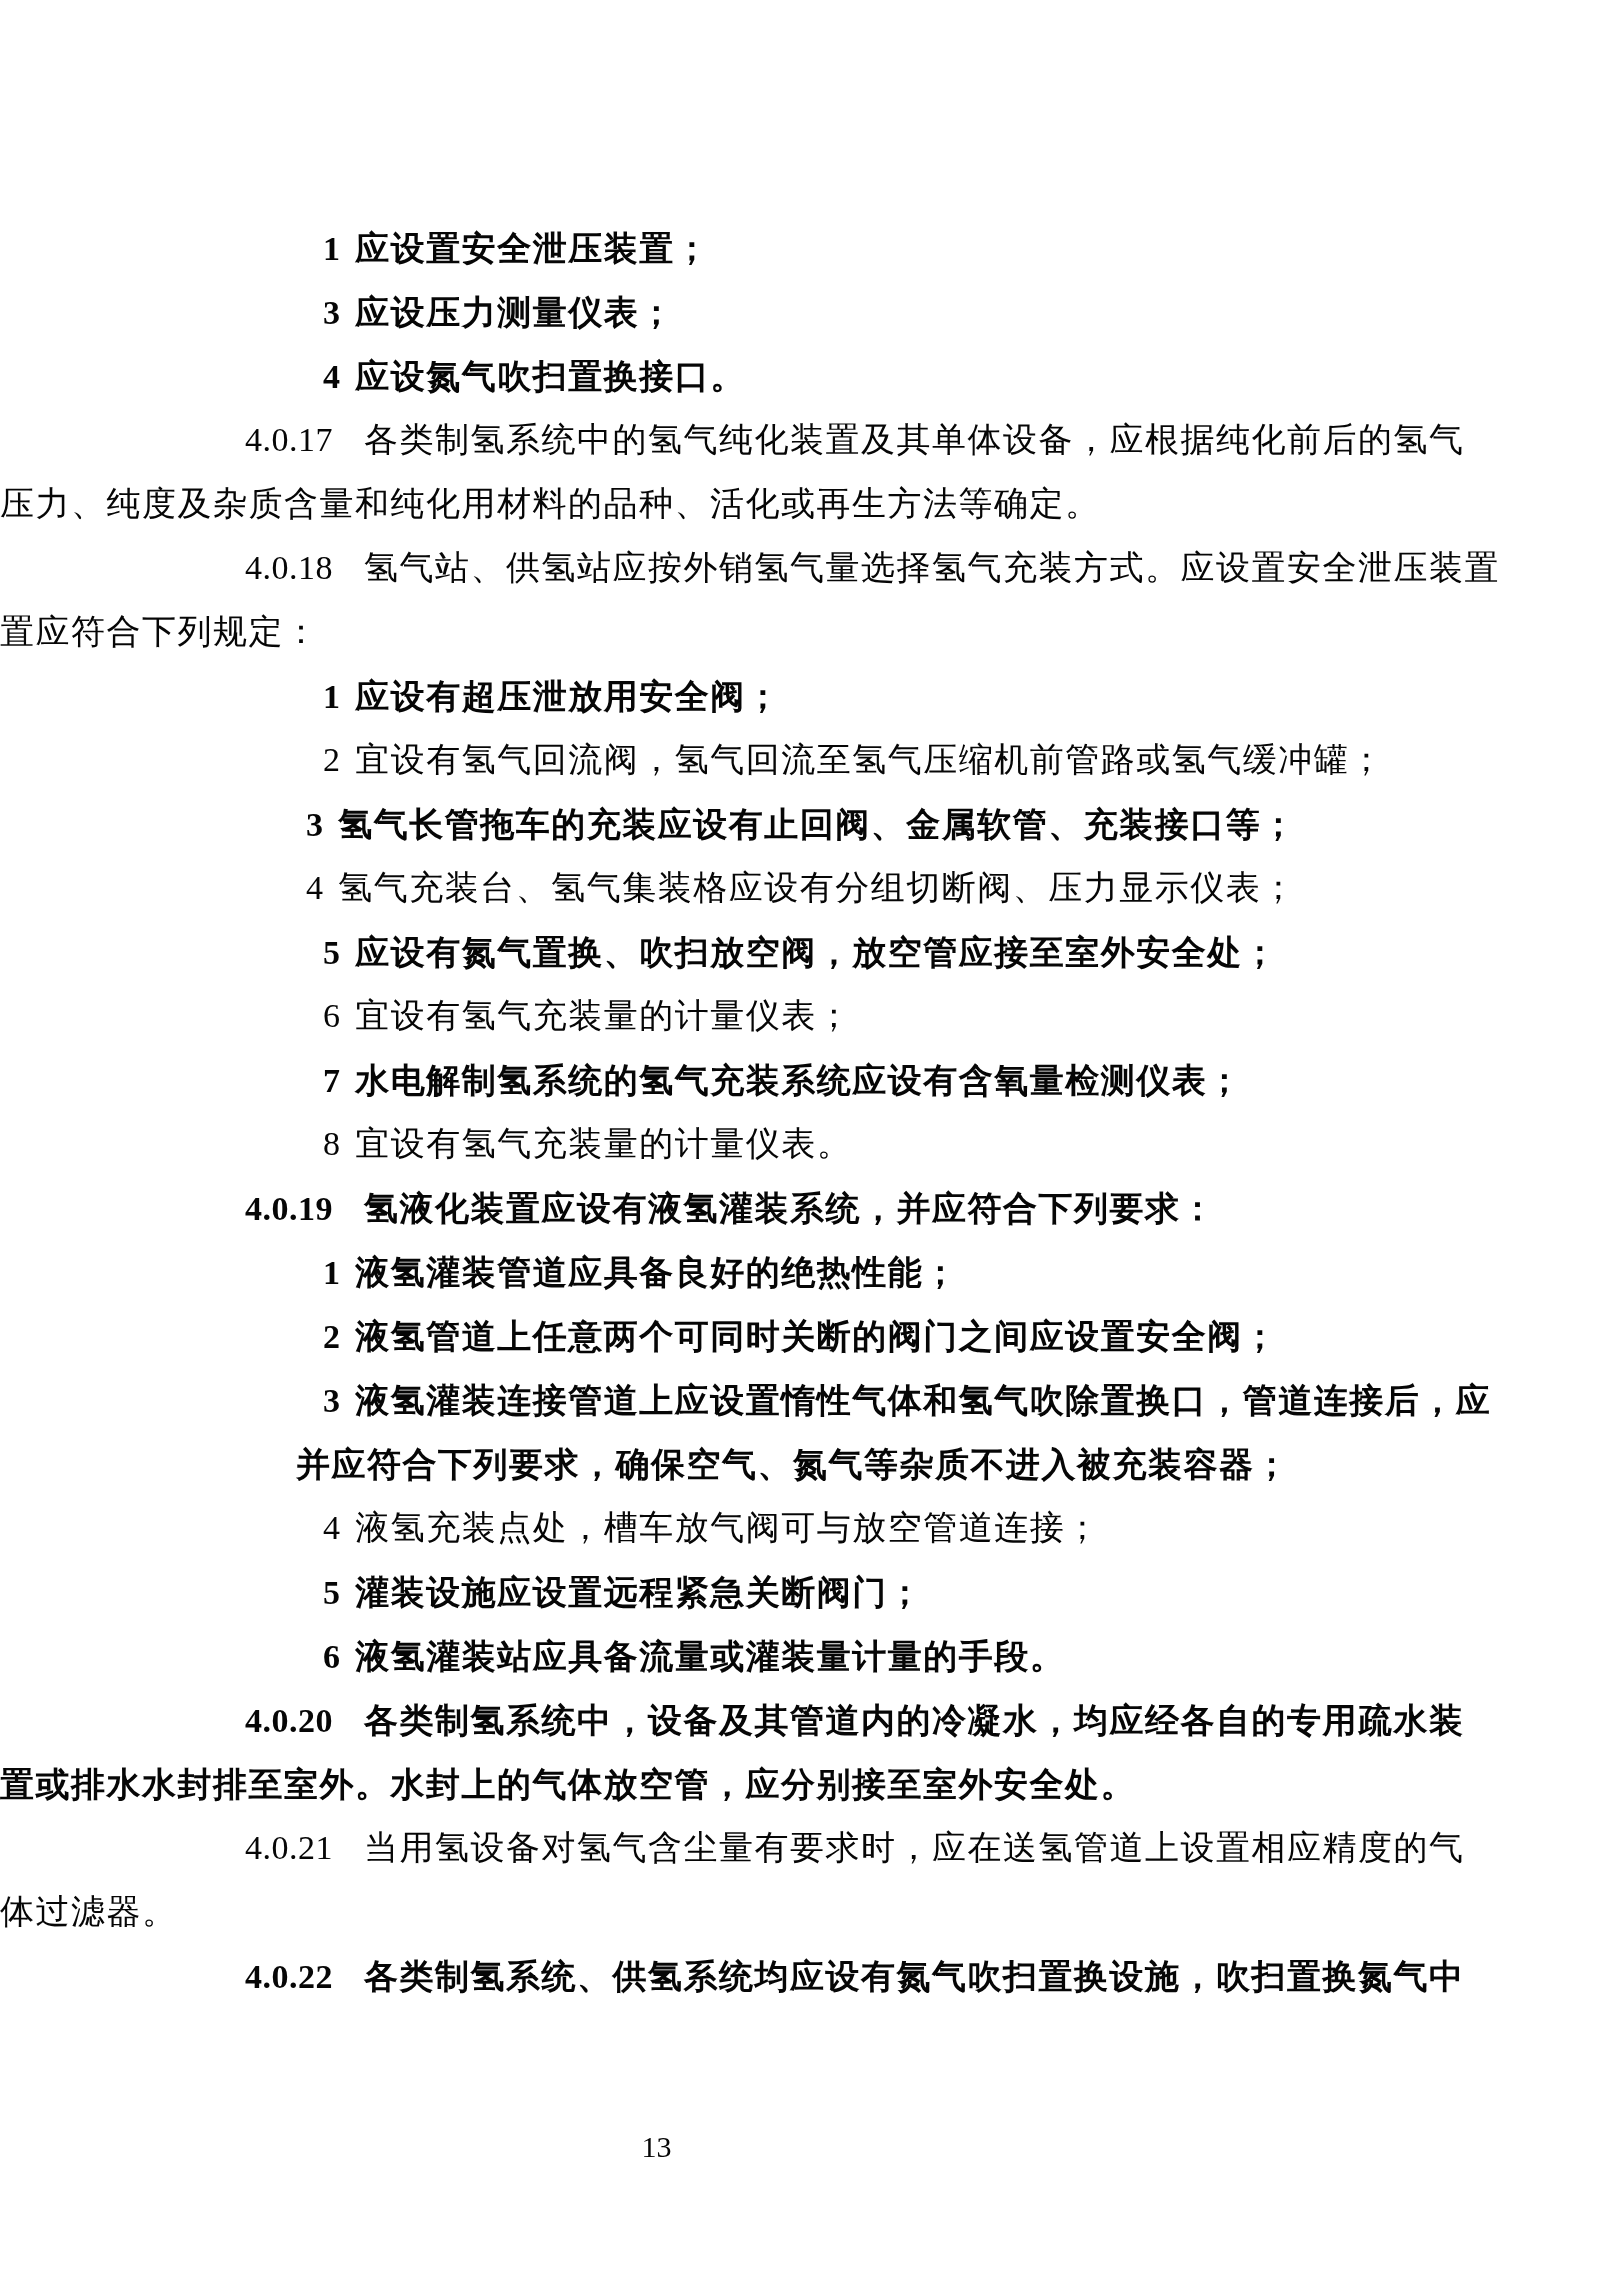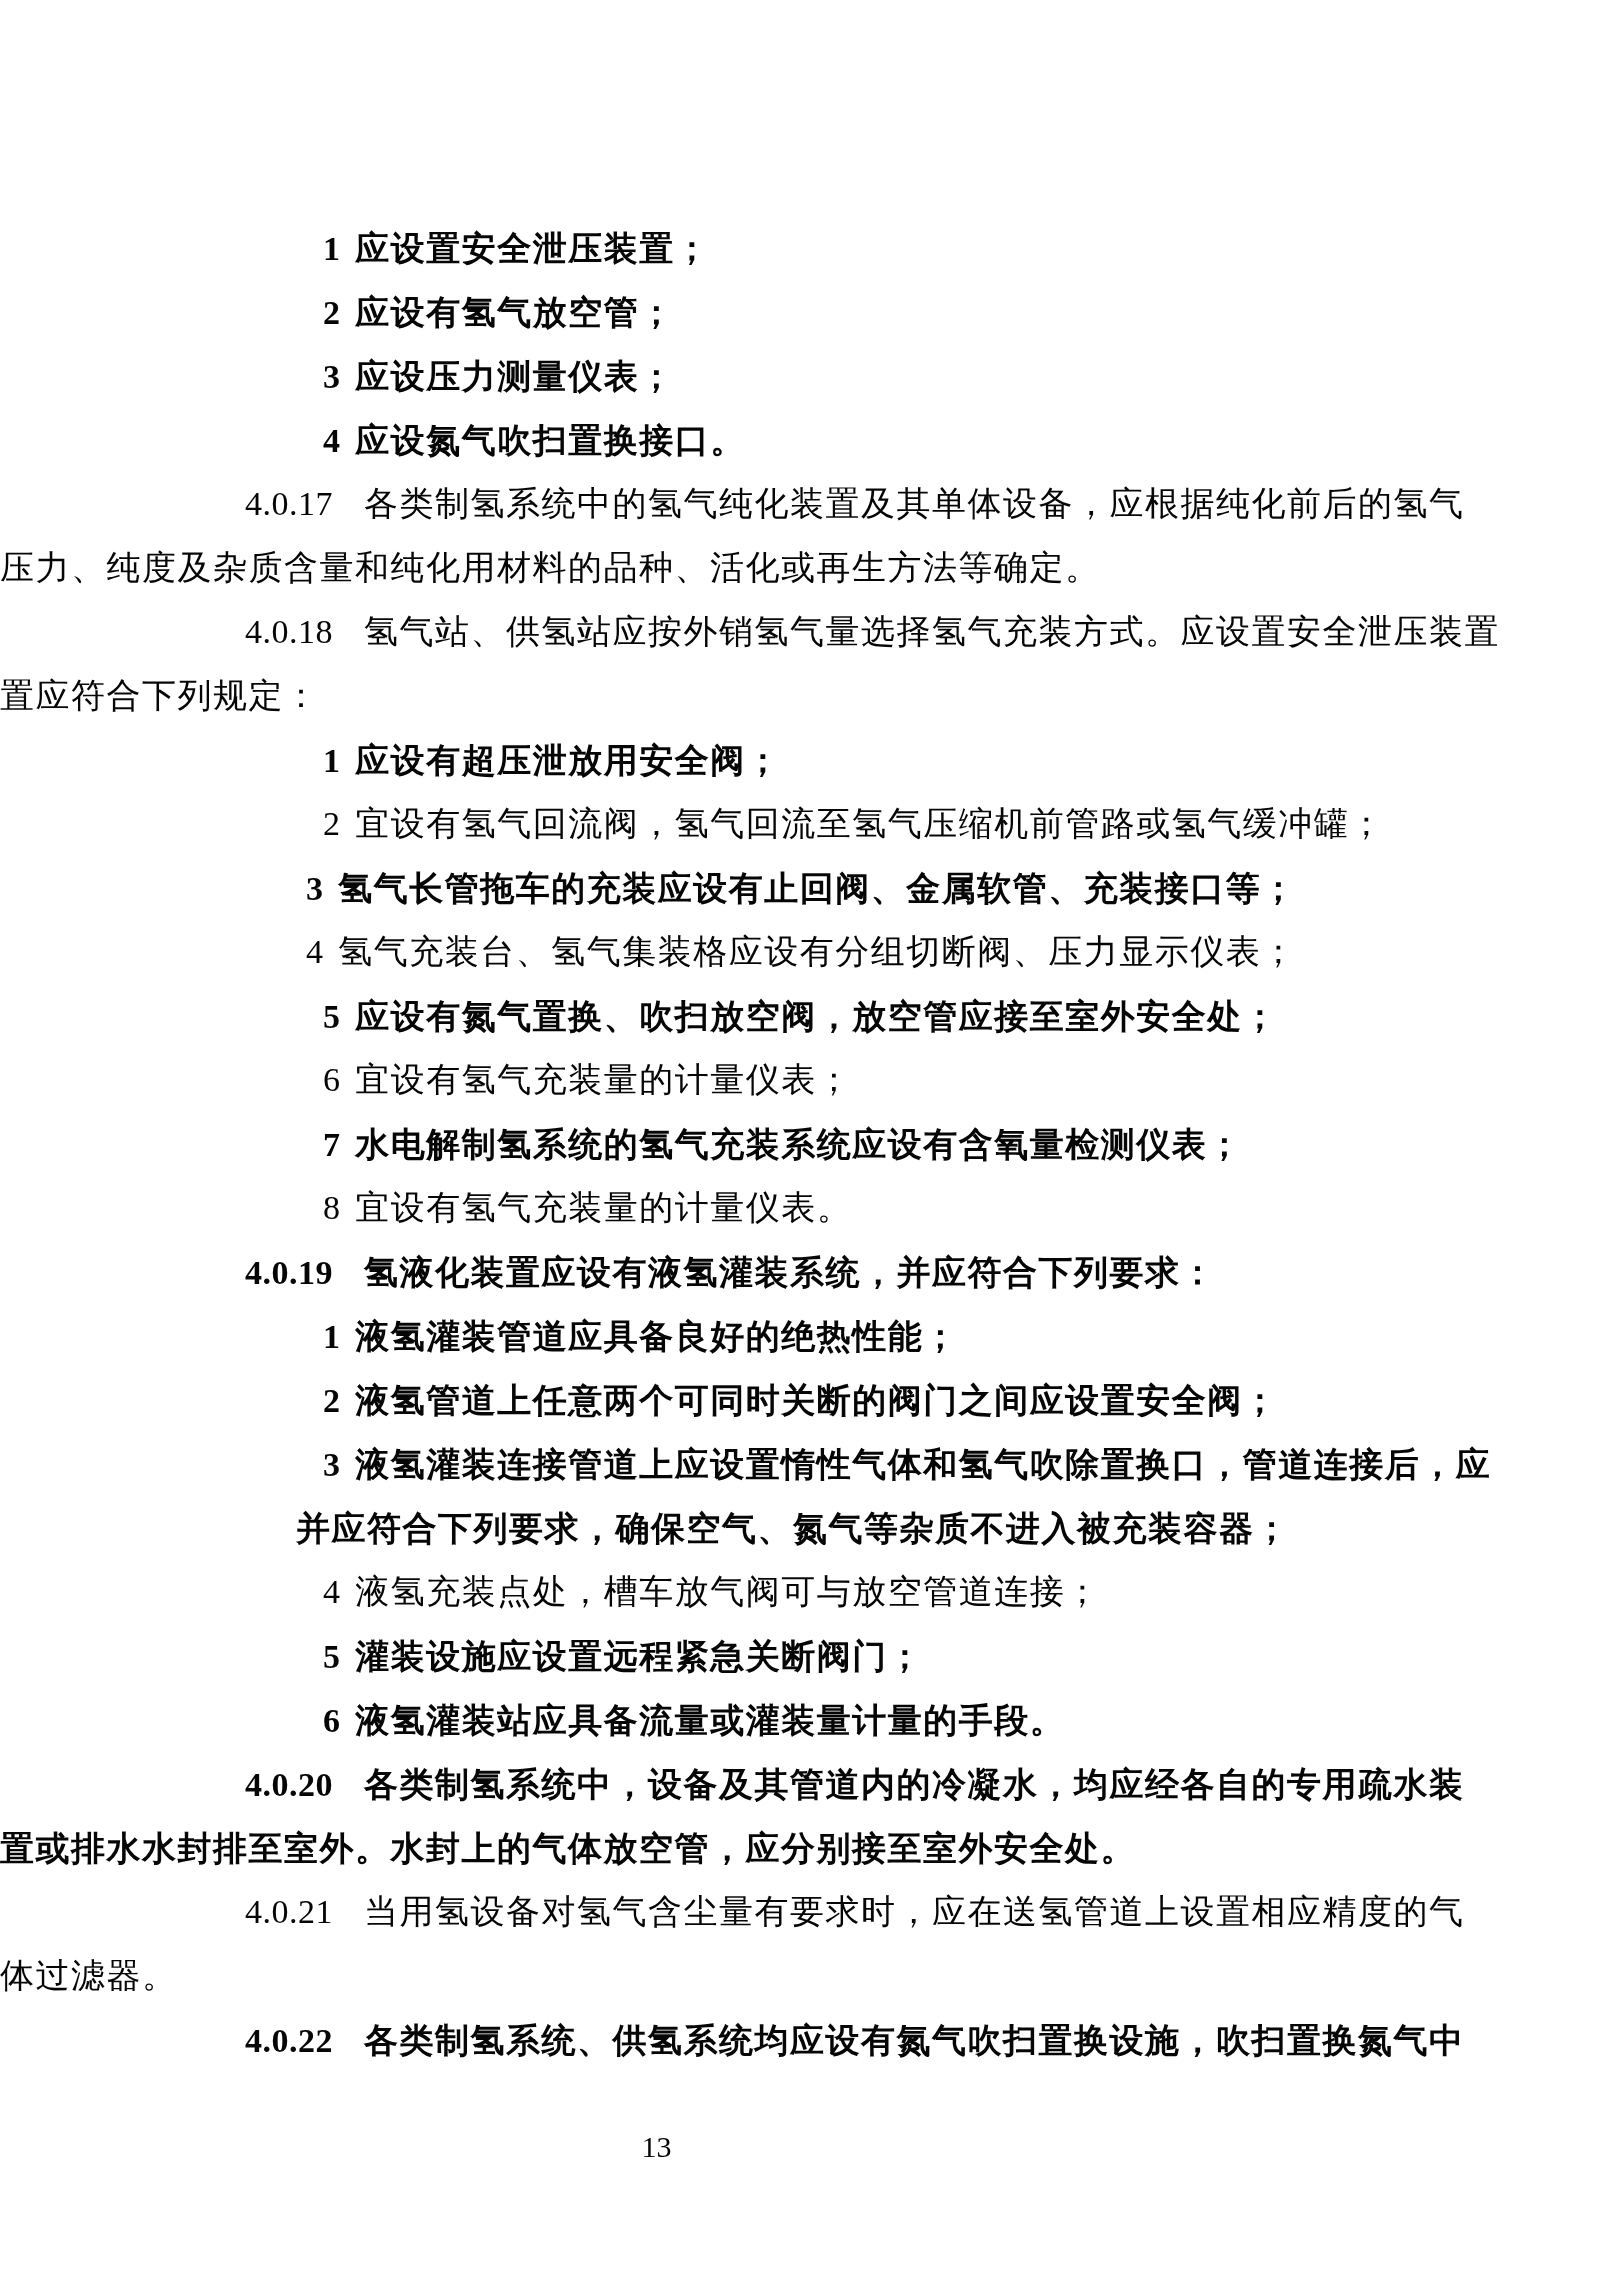--- a/index.html
+++ b/index.html
@@ -62,21 +62,20 @@
     line-height: 39px;
     color: #060606;
   }
 </style>
 </head>
 <body>
 
 <div class="page">
   <main class="doc-body">
       <div class="line k-item w-bold"><span class="num gap-item">1</span><span>应设置安全泄压装置；</span></div>
-      <div class="line k-item w-bold"><span class="num gap-item">2</span><span>应设有氢气放空管；</span></div>
       <div class="line k-item w-bold"><span class="num gap-item">3</span><span>应设压力测量仪表；</span></div>
       <div class="line k-item w-bold"><span class="num gap-item">4</span><span>应设氮气吹扫置换接口。</span></div>
       <div class="line k-para w-norm"><span class="num gap-para">4.0.17</span><span>各类制氢系统中的氢气纯化装置及其单体设备，应根据纯化前后的氢气</span></div>
       <div class="line k-cont w-norm"><span>压力、纯度及杂质含量和纯化用材料的品种、活化或再生方法等确定。</span></div>
       <div class="line k-para w-norm"><span class="num gap-para">4.0.18</span><span>氢气站、供氢站应按外销氢气量选择氢气充装方式。应设置安全泄压装置</span></div>
       <div class="line k-cont w-norm"><span>置应符合下列规定：</span></div>
       <div class="line k-item w-bold"><span class="num gap-item">1</span><span>应设有超压泄放用安全阀；</span></div>
       <div class="line k-item w-norm"><span class="num gap-item">2</span><span>宜设有氢气回流阀，氢气回流至氢气压缩机前管路或氢气缓冲罐；</span></div>
       <div class="line k-item-sm w-bold"><span class="num gap-item">3</span><span>氢气长管拖车的充装应设有止回阀、金属软管、充装接口等；</span></div>
       <div class="line k-item-sm w-norm"><span class="num gap-item">4</span><span>氢气充装台、氢气集装格应设有分组切断阀、压力显示仪表；</span></div>

